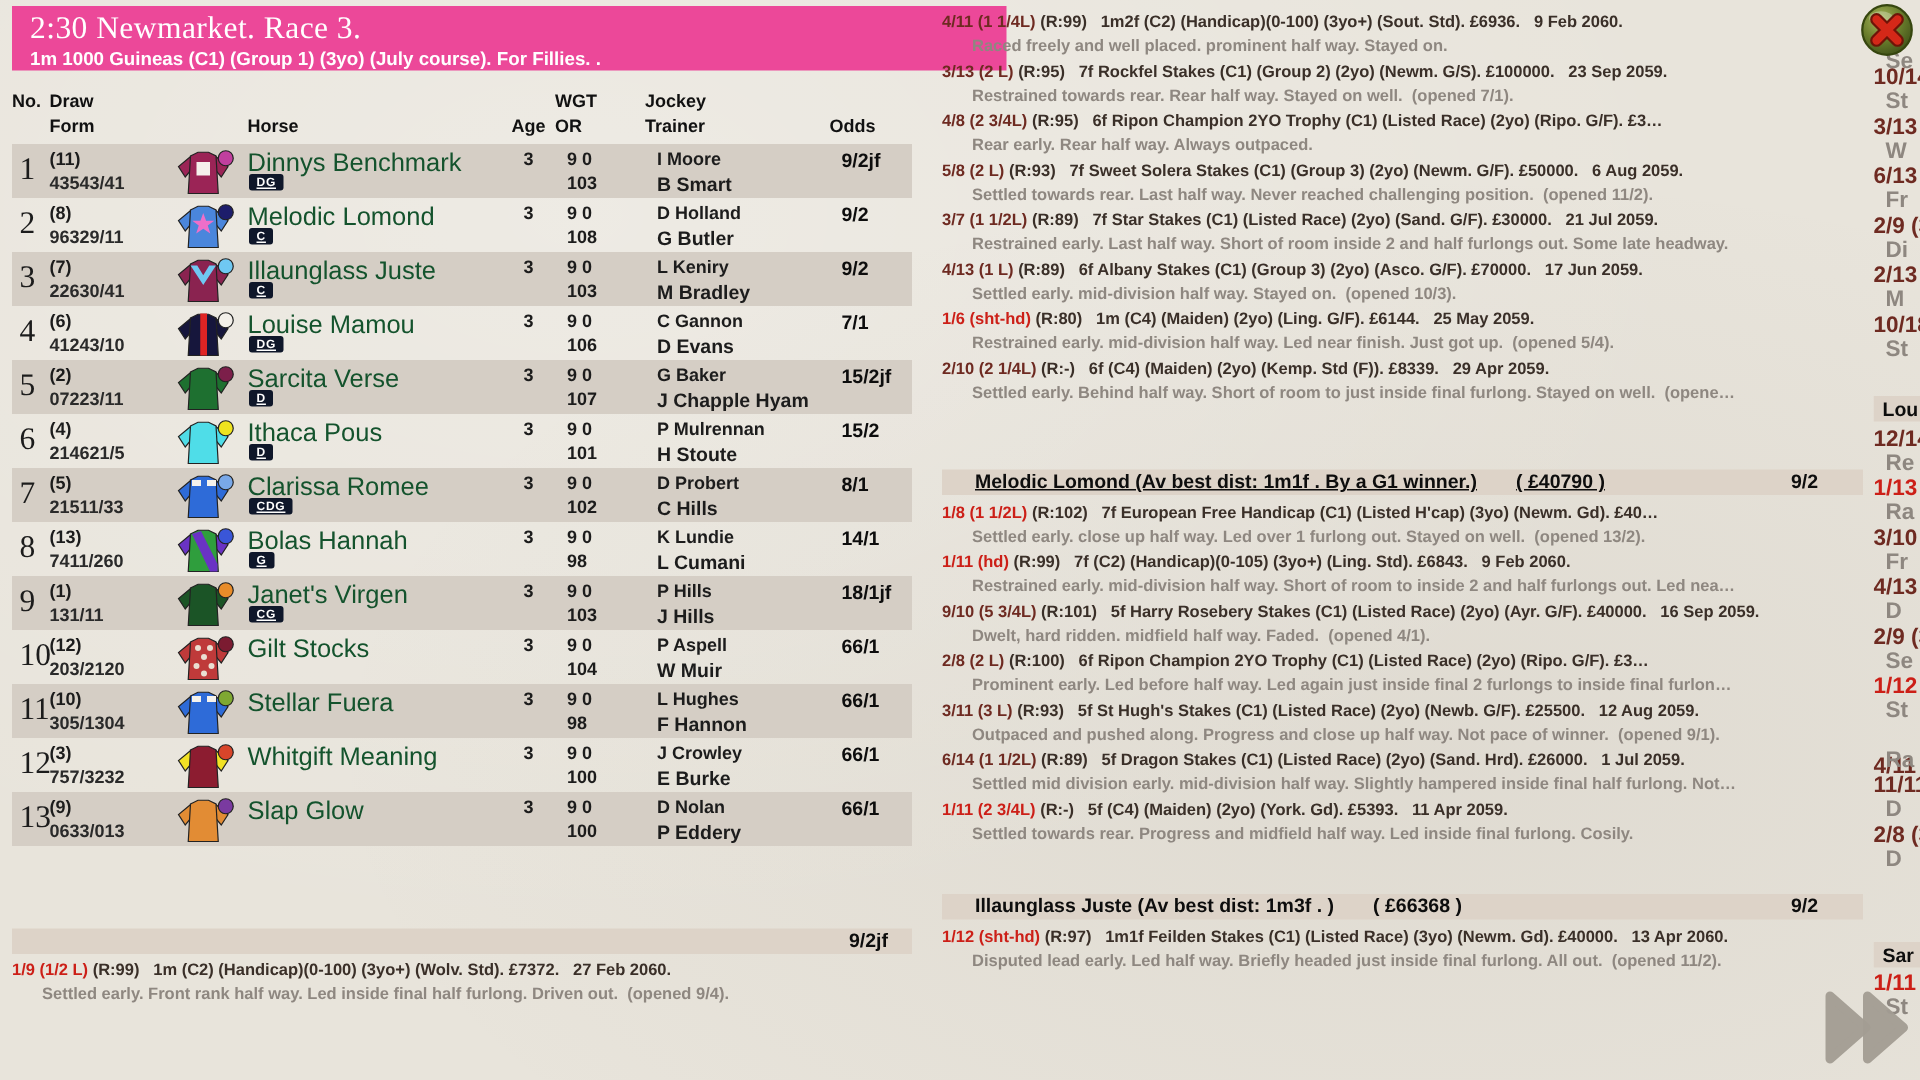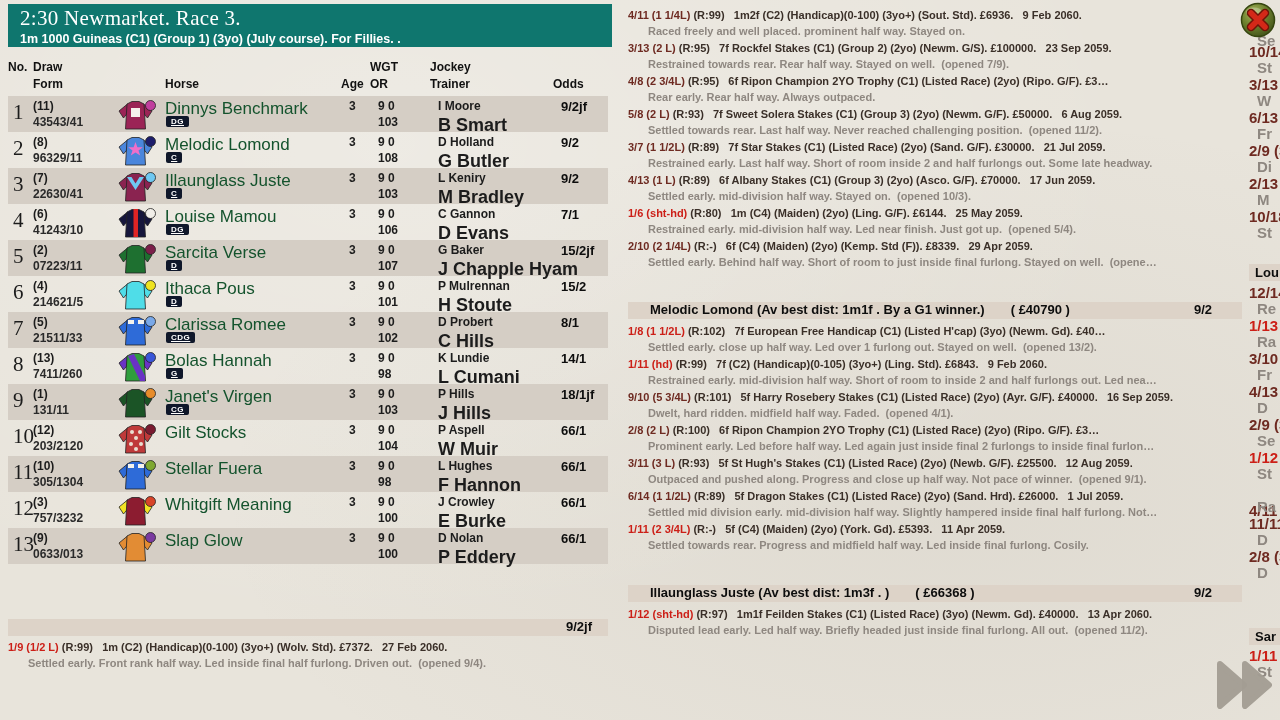--- a/index.html
+++ b/index.html
@@ -8,21 +8,21 @@
     background:
       radial-gradient(ellipse at 30% 20%, rgba(255,255,255,.25), rgba(0,0,0,0) 60%),
       radial-gradient(ellipse at 75% 70%, rgba(120,110,95,.08), rgba(0,0,0,0) 55%),
       #e8e4db;
     font-family:"Liberation Sans", sans-serif;
     -webkit-font-smoothing:antialiased;
   }
   .abs{position:absolute;}
 
   
-  .race-head{left:8px;top:4px;width:604px;height:43px;background:#0f766e;color:#fff;}
+  .race-head{left:8px;top:4px;width:663px;height:43px;background:#ec4899;color:#fff;}
   .race-head .title{font-family:"Liberation Serif", serif;font-size:21px;padding:2px 0 0 12px;letter-spacing:.3px;}
   .race-head .subtitle{font-size:12.5px;font-weight:bold;padding:1px 0 0 12px;}
 
   
   .colhead{color:#111;font-weight:bold;font-size:12px;}
 
   
   .rows{left:8px;top:96px;width:600px;height:468px;}
   .hrow{position:relative;width:600px;height:36px;}
   .hrow.striped{background:#d5cec5;}
@@ -31,39 +31,39 @@
   .c-draw{left:25px;top:3px;font-size:12px;font-weight:bold;color:#1c1c1c;}
   .c-formfig{left:25px;top:19px;font-size:12px;font-weight:bold;color:#2a2a2a;}
   .c-silk{position:absolute;left:106px;top:1px;}
   .c-name{left:157px;top:3px;font-size:17px;font-weight:normal;color:#14532d;}
   .c-badge{left:158px;top:20px;background:#0f172a;color:#fff;font-size:8px;font-weight:bold;
            padding:1px 5px;border-radius:2px;letter-spacing:.5px;line-height:9px;text-decoration:underline;}
   .c-age{left:341px;top:3px;font-size:12px;font-weight:bold;color:#1c1c1c;}
   .c-wgt{left:370px;top:3px;font-size:12px;font-weight:bold;color:#1c1c1c;white-space:pre;}
   .c-or{left:370px;top:19px;font-size:12px;font-weight:bold;color:#1c1c1c;}
   .c-jockey{left:430px;top:3px;font-size:12px;font-weight:bold;color:#1c1c1c;}
-  .c-trainer{left:430px;top:19px;font-size:18px;font-weight:bold;color:#1c1c1c;}
+  .c-trainer{left:430px;top:19px;font-size:13px;font-weight:bold;color:#1c1c1c;}
   .c-odds{left:553px;top:3px;font-size:13px;font-weight:bold;color:#0d0d0d;}
 
   
   .f-entry{height:33px;overflow:hidden;}
   .f-race{line-height:16px;font-size:11px;font-weight:bold;white-space:pre;overflow:hidden;color:#3a2f28;}
   .f-pos{color:#6e2a21;}
   .f-pos.win{color:#cc1f17;}
   .f-comment{line-height:16px;font-size:11px;font-weight:bold;color:#8e8780;padding-left:20px;white-space:pre;overflow:hidden;}
 
   .sec-bar{position:relative;height:17px;background:#ddd3c8;color:#0d0d0d;font-size:13px;font-weight:bold;white-space:pre;overflow:hidden;}
   .sec-bar .t{padding-left:22px;}
   .sec-bar .p{margin-left:26px;}
   .sec-bar .o{position:absolute;right:30px;top:0;}
 
   .right-col{left:628px;top:7px;width:614px;}
   .left-summary{left:8px;top:619px;width:600px;}
   .left-summary .sec-bar .o{right:16px;}
-  .gap-melodic{margin-top:31px;margin-bottom:4px;}
+  .gap-melodic{margin-top:42px;margin-bottom:4px;text-decoration:underline;}
   .gap-illaun{margin-top:31px;margin-bottom:4px;}
 
   
   .cut-col{left:1249px;top:0;width:31px;height:720px;overflow:hidden;}
   .cut-item{position:absolute;white-space:nowrap;font-size:15px;font-weight:bold;line-height:15px;}
   .cut-item.r{color:#6e2a21;}
   .cut-item.w{color:#cc1f17;}
   .cut-item.c{color:#8e8780;left:8px;}
   .cut-item.h{background:#ddd3c8;color:#0d0d0d;font-size:13px;height:17px;width:40px;padding-left:6px;line-height:17px;}
 
@@ -372,21 +372,21 @@
     </div>
 </div>
 
 <div class="abs right-col">
     <div class="f-entry">
       <div class="f-race"><span class="f-pos">4/11 (1 1/4L) </span><span>(R:99)   1m2f (C2) (Handicap)(0-100) (3yo+) (Sout. Std). £6936.   9 Feb 2060.</span></div>
       <div class="f-comment">Raced freely and well placed. prominent half way. Stayed on.</div>
     </div>
     <div class="f-entry">
       <div class="f-race"><span class="f-pos">3/13 (2 L) </span><span>(R:95)   7f Rockfel Stakes (C1) (Group 2) (2yo) (Newm. G/S). £100000.   23 Sep 2059.</span></div>
-      <div class="f-comment">Restrained towards rear. Rear half way. Stayed on well.  (opened 7/9).</div>
+      <div class="f-comment">Restrained towards rear. Rear half way. Stayed on well.  (opened 7/1).</div>
     </div>
     <div class="f-entry">
       <div class="f-race"><span class="f-pos">4/8 (2 3/4L) </span><span>(R:95)   6f Ripon Champion 2YO Trophy (C1) (Listed Race) (2yo) (Ripo. G/F). £3…</span></div>
       <div class="f-comment">Rear early. Rear half way. Always outpaced.</div>
     </div>
     <div class="f-entry">
       <div class="f-race"><span class="f-pos">5/8 (2 L) </span><span>(R:93)   7f Sweet Solera Stakes (C1) (Group 3) (2yo) (Newm. G/F). £50000.   6 Aug 2059.</span></div>
       <div class="f-comment">Settled towards rear. Last half way. Never reached challenging position.  (opened 11/2).</div>
     </div>
     <div class="f-entry">

